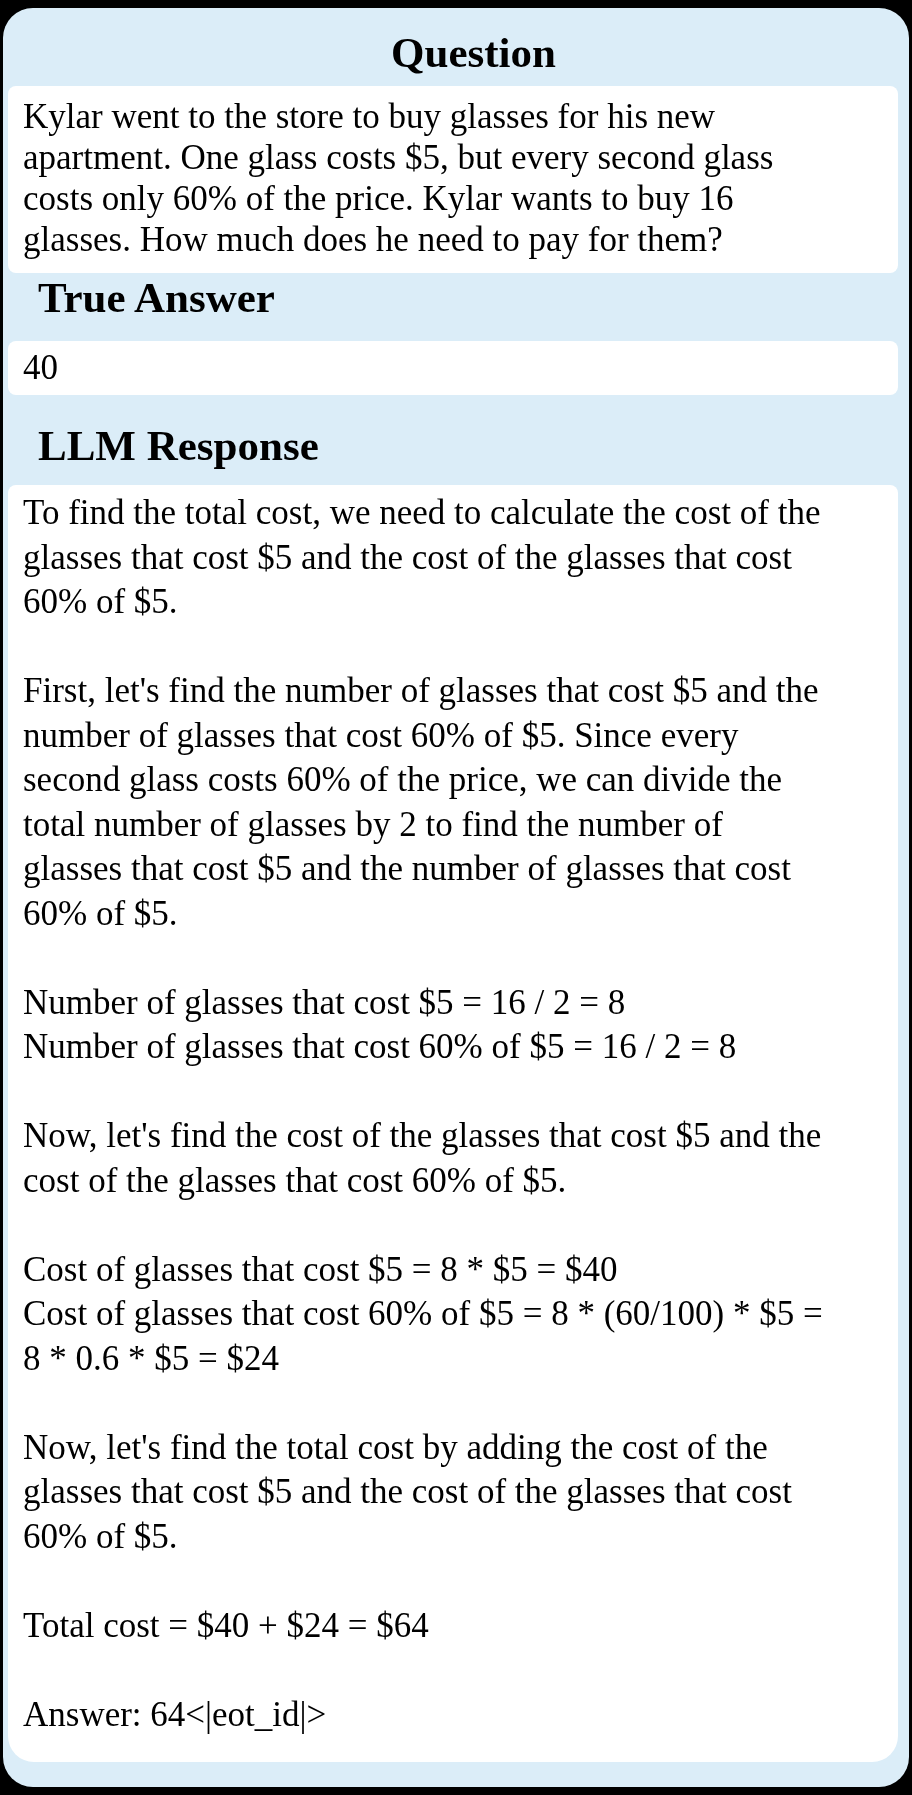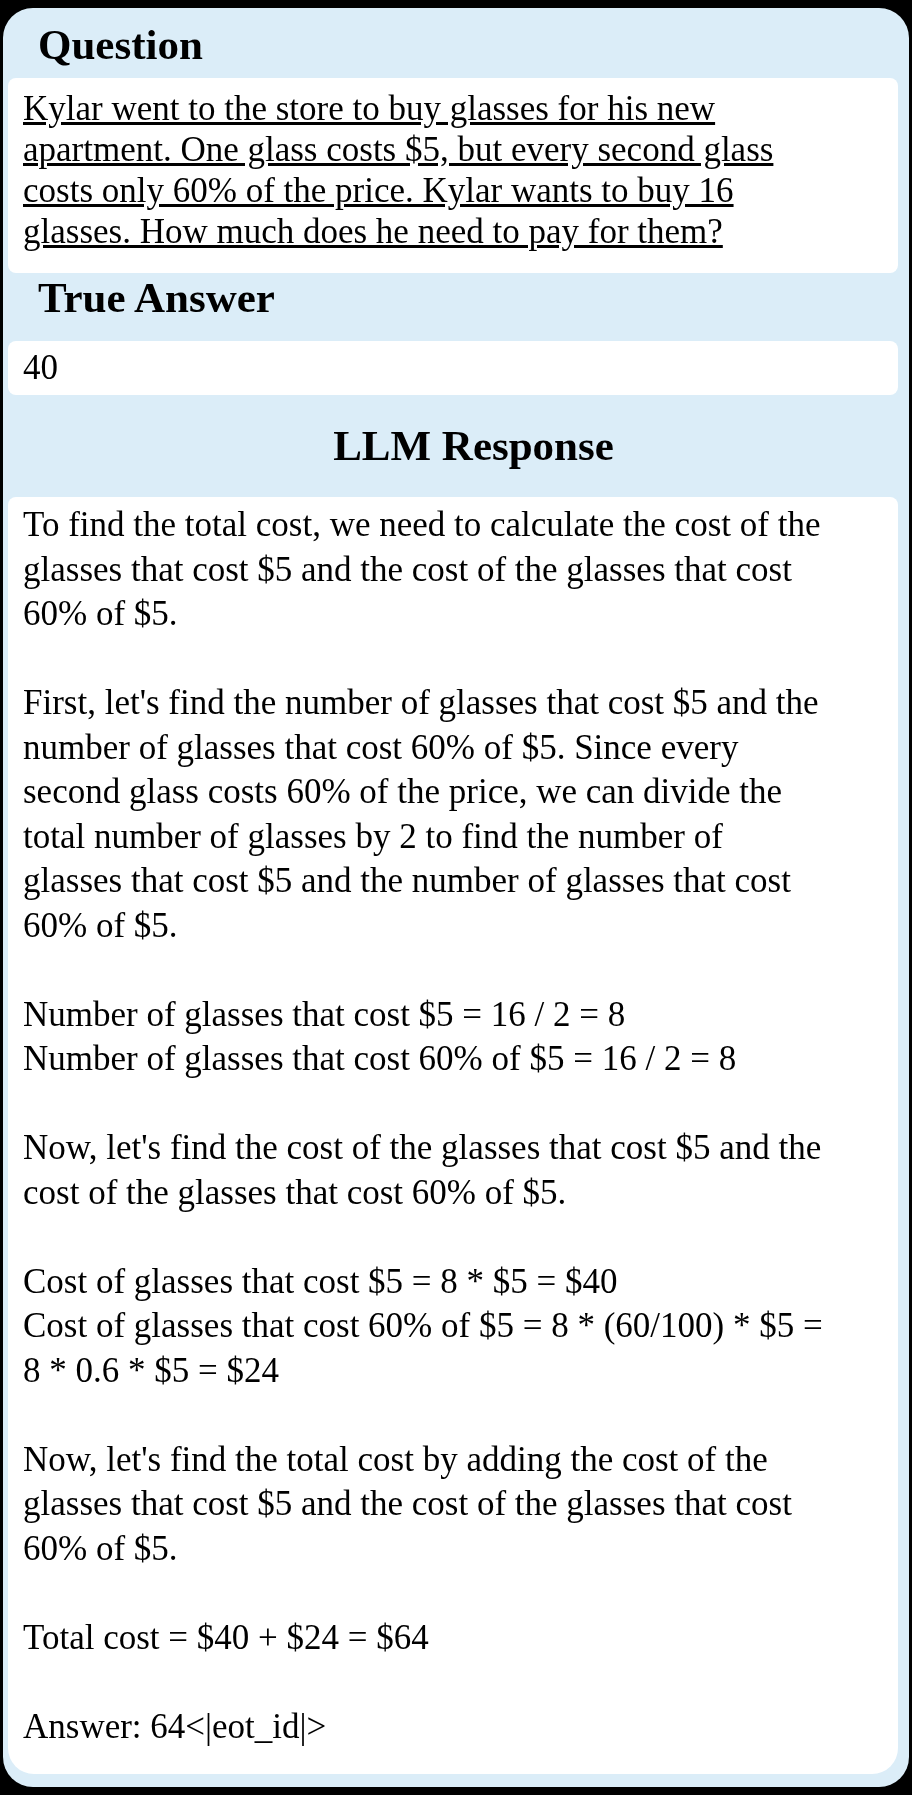--- a/index.html
+++ b/index.html
@@ -28,32 +28,32 @@
     border-radius: 30px;
     overflow: hidden;
   }
   .hdr {
     font-weight: bold;
     font-size: 43px;
     line-height: 50px;
     padding-left: 35px;
     white-space: pre;
   }
-  .hdr-q   { padding-top: 12px;  padding-bottom: 8px; }
+  .hdr-q   { padding-top: 20px;  padding-bottom: 8px; text-align: center; }
   .hdr-ta  { padding-top: 0; padding-bottom: 18px; }
-  .hdr-llm { padding-top: 26px; padding-bottom: 26px; text-align: center; }
+  .hdr-llm { padding-top: 26px; padding-bottom: 14px; }
   .panel {
     background: var(--panel-bg);
     margin: 0 11px 0 5px;
     border-radius: 8px;
     font-size: 35px;
     white-space: pre;
     overflow: hidden;
   }
-  .panel-q   { line-height: 41px;   padding: 10px 2px 21px 15px; text-decoration: underline; }
+  .panel-q   { line-height: 41px;   padding: 10px 2px 13px 15px; }
   .panel-ta  { line-height: 41px;   padding: 6px 2px 7px 15px; }
   .panel-llm { line-height: 44.5px; padding: 6px 2px 25px 15px;
                border-radius: 8px 8px 26px 26px; }
 </style>
 </head>
 <body>
 
 <div class="card">
 
   <div class="hdr hdr-q">Question</div>

